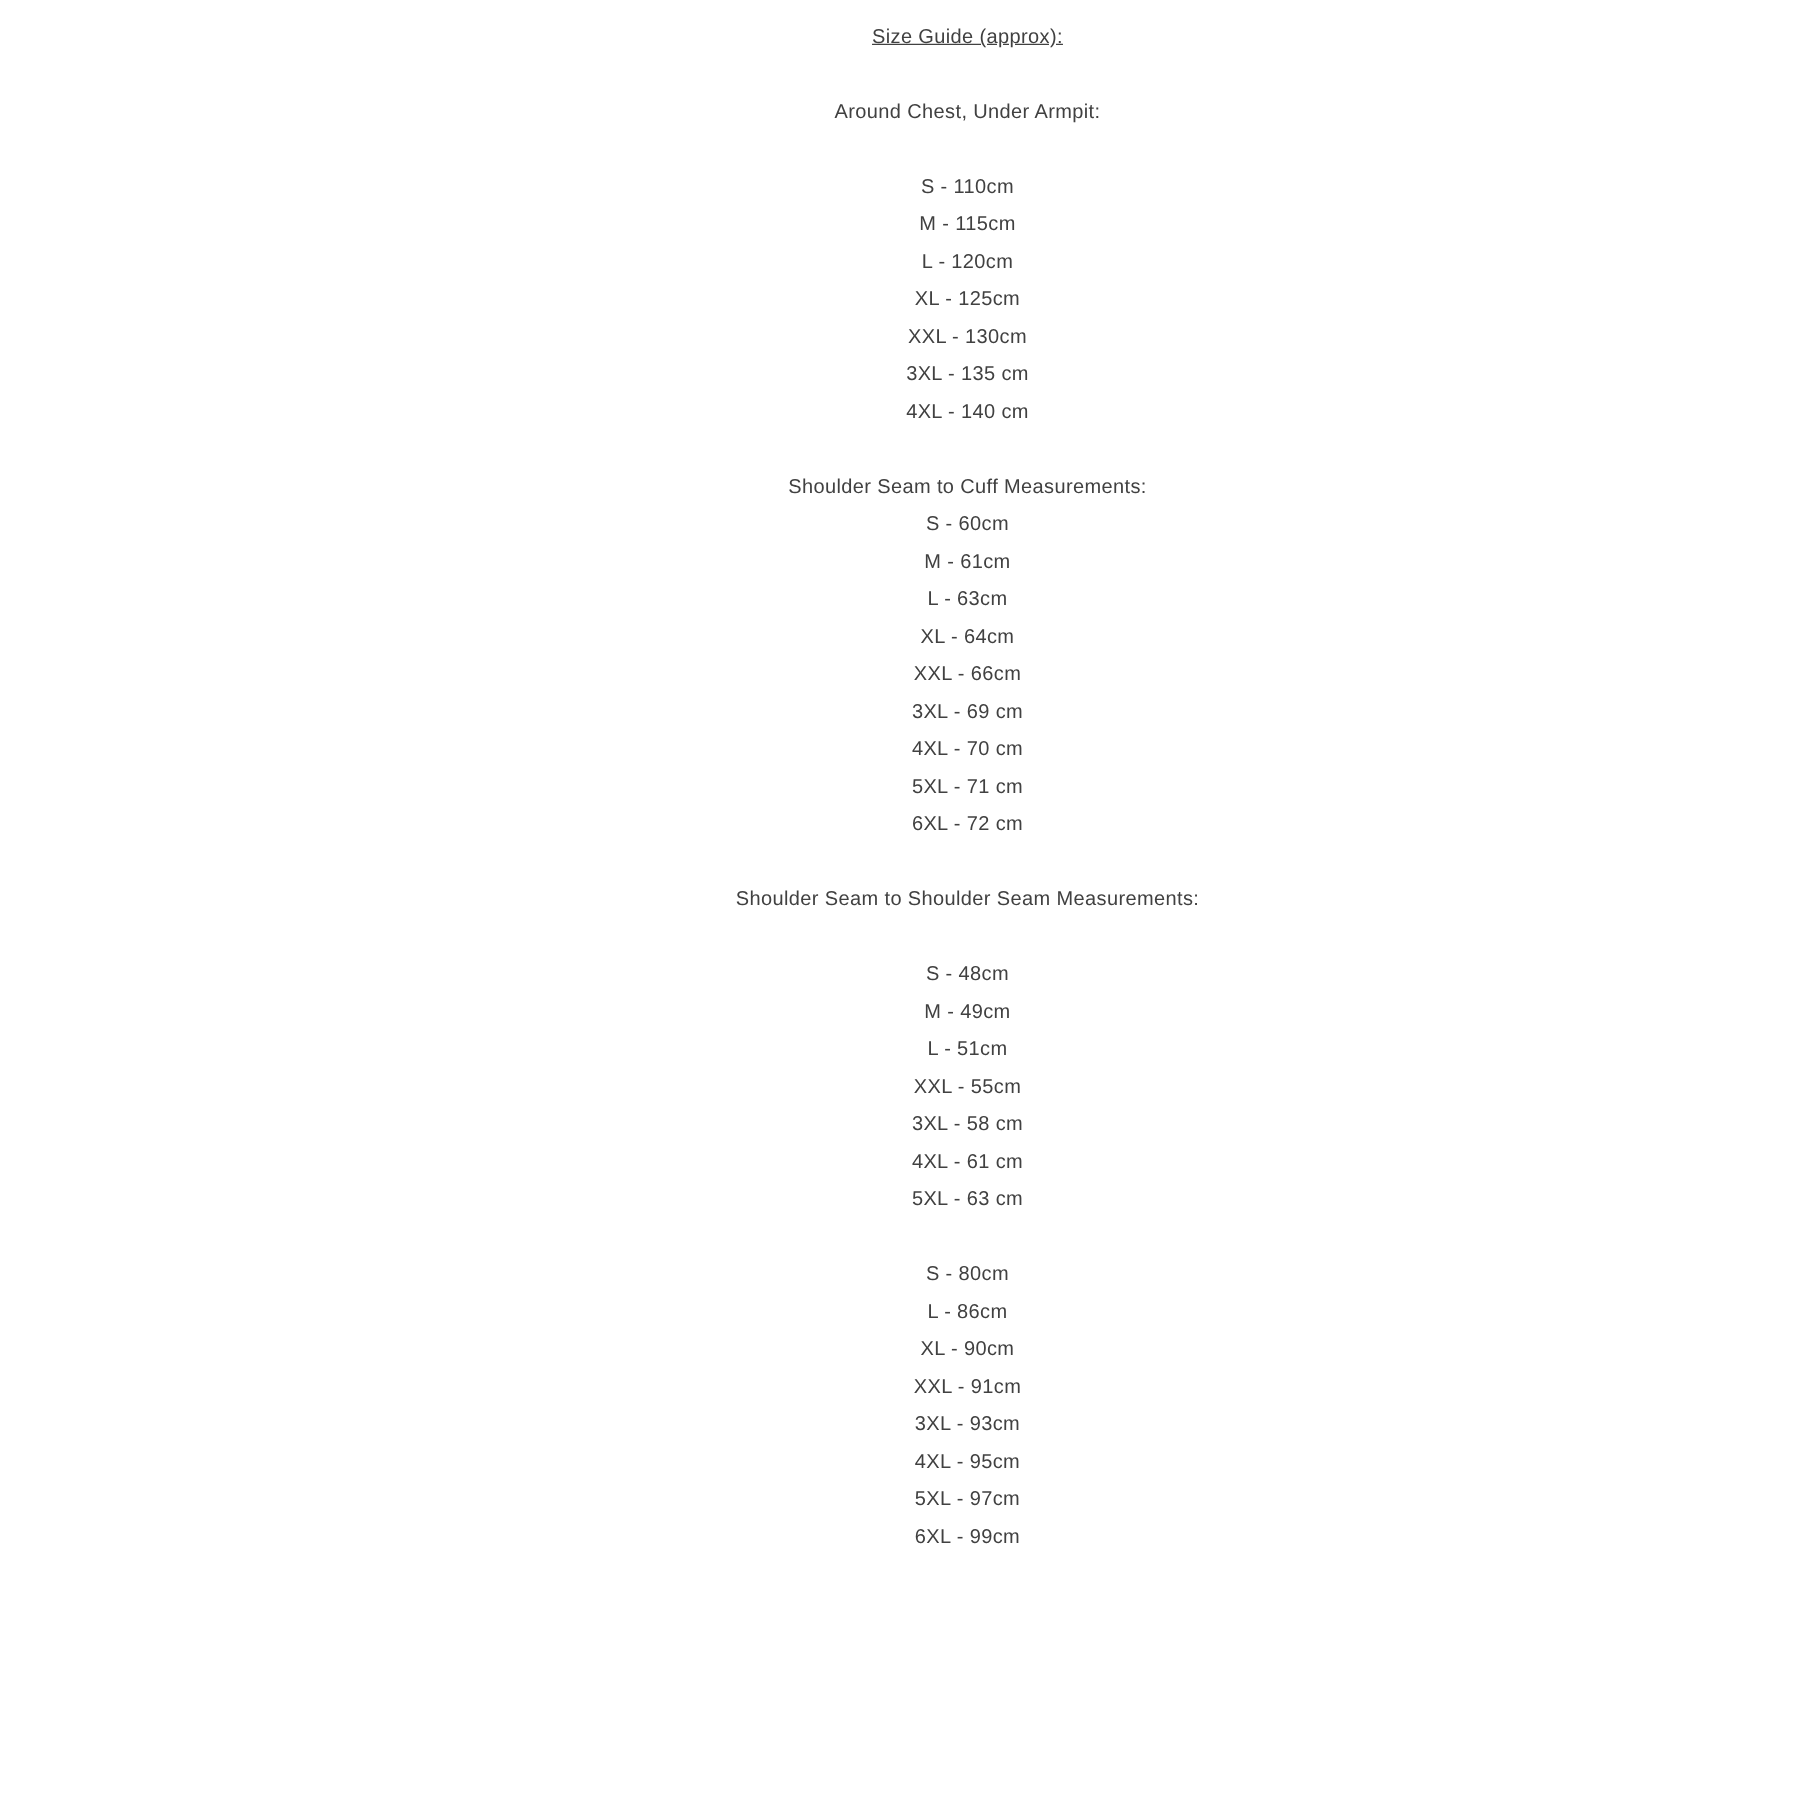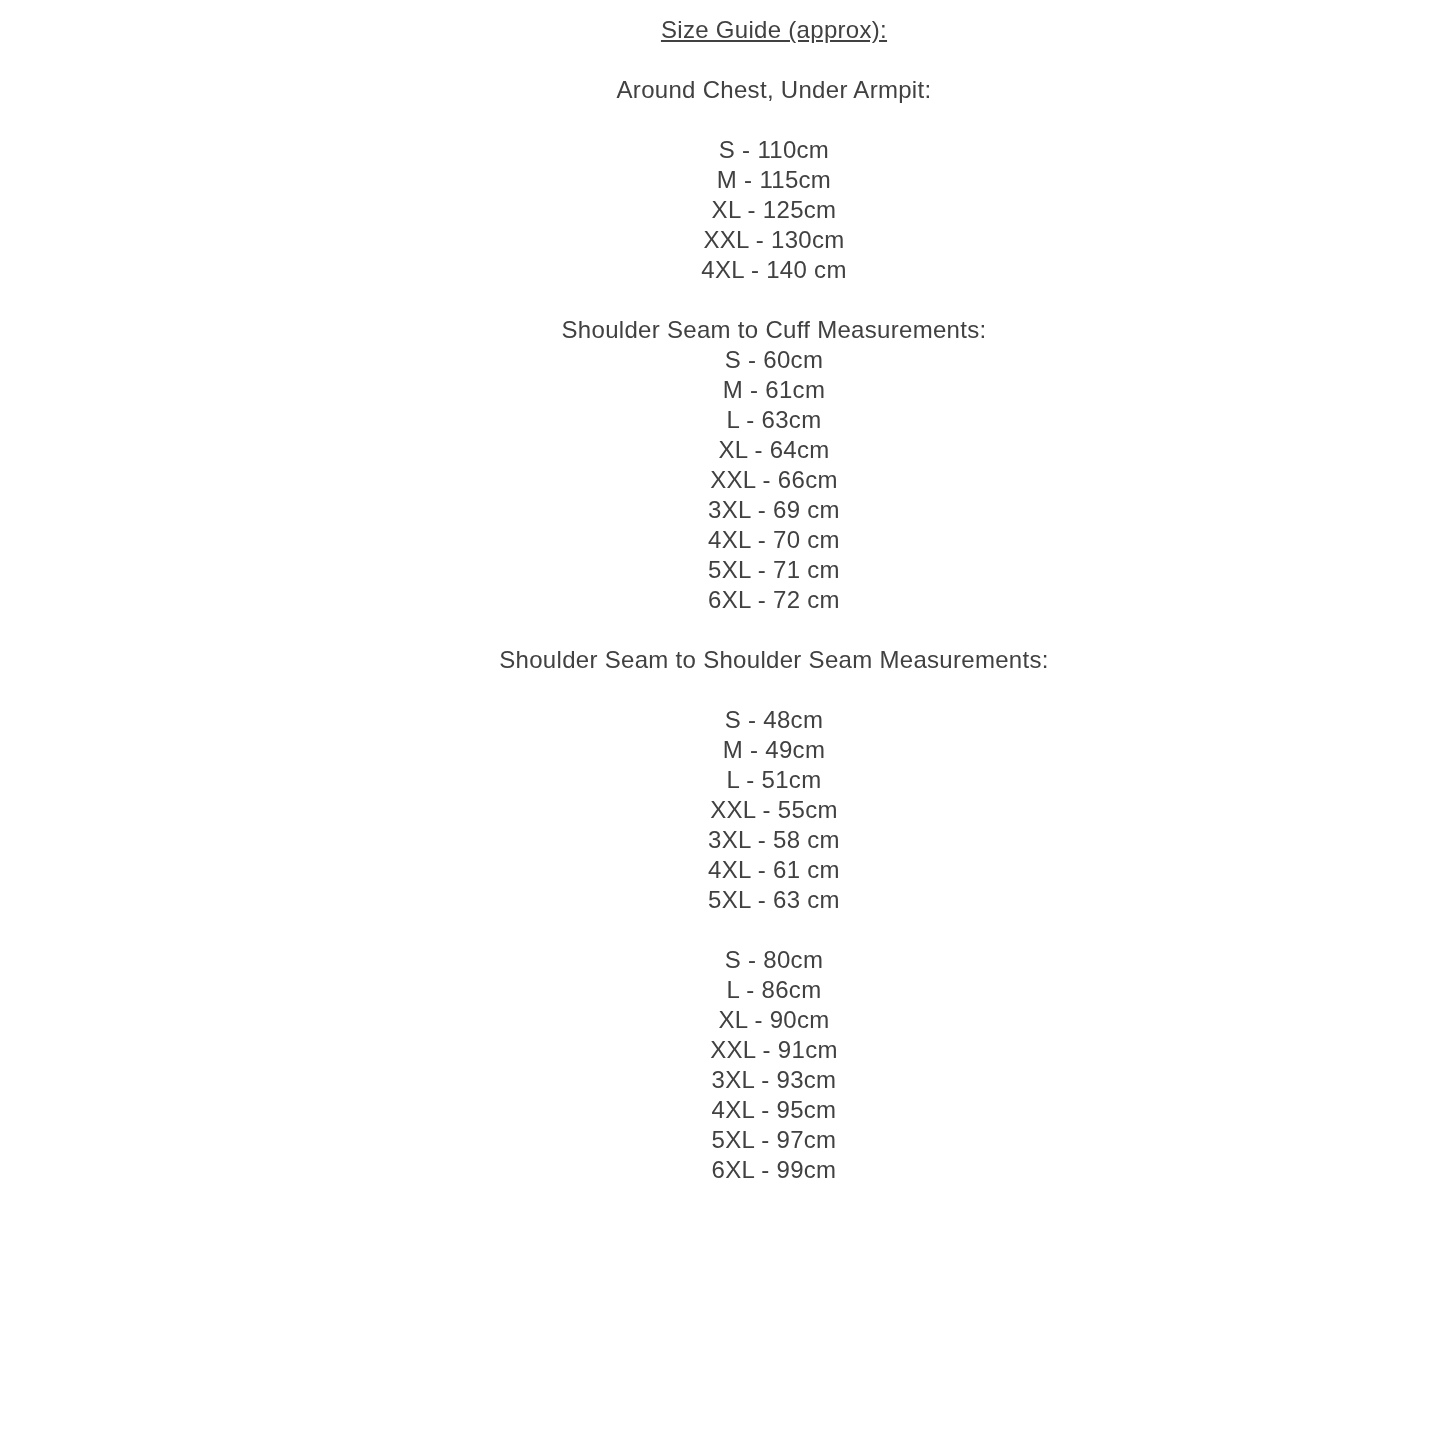--- a/index.html
+++ b/index.html
@@ -15,21 +15,21 @@
     box-sizing: border-box;
   }
   .doc {
     box-sizing: border-box;
     width: 100%;
     padding-top: 15px;
     padding-left: 103px; 
     text-align: center;
   }
   .line {
-    font-size: 24px;
+    font-size: 16px;
     line-height: 30px;
     letter-spacing: 0.3px;
     white-space: pre;
   }
   .title {
     text-decoration: underline;
   }
   .spacer {
     height: 30px;
   }
@@ -40,22 +40,24 @@
 <div class="doc">
   <div class="line title">Size Guide (approx):</div>
   <div class="spacer"></div>
   <div id="sections">
   <section class="size-section">
     <div class="line heading">Around Chest, Under Armpit:</div>
     <div class="spacer"></div>
         <div class="items">
           <div class="line row">S - 110cm</div>
           <div class="line row">M - 115cm</div>
+          <div class="line row">L - 120cm</div>
           <div class="line row">XL - 125cm</div>
           <div class="line row">XXL - 130cm</div>
+          <div class="line row">3XL - 135 cm</div>
           <div class="line row">4XL - 140 cm</div>
         </div>
   </section>
 
   <div class="spacer"></div>
 
   <section class="size-section">
     <div class="line heading">Shoulder Seam to Cuff Measurements:</div>
     <div class="items">
           <div class="line row">S - 60cm</div>

